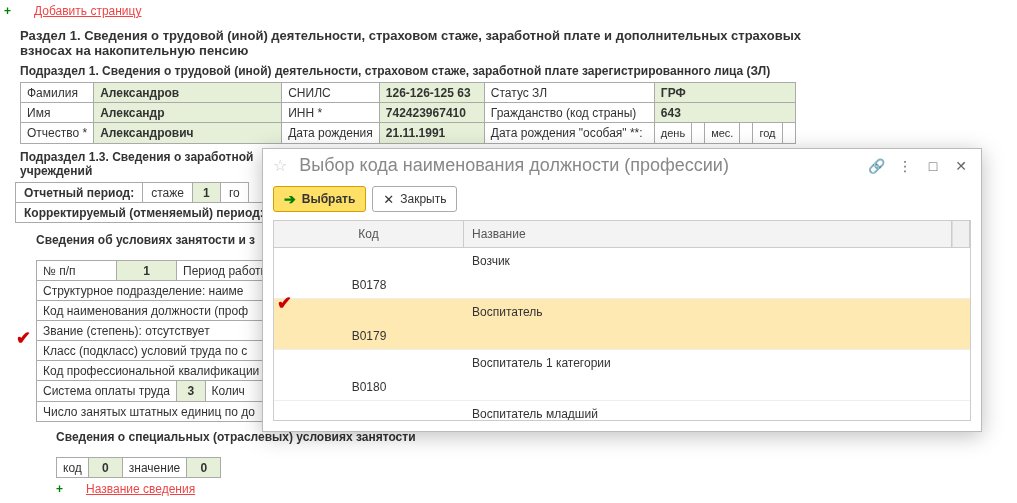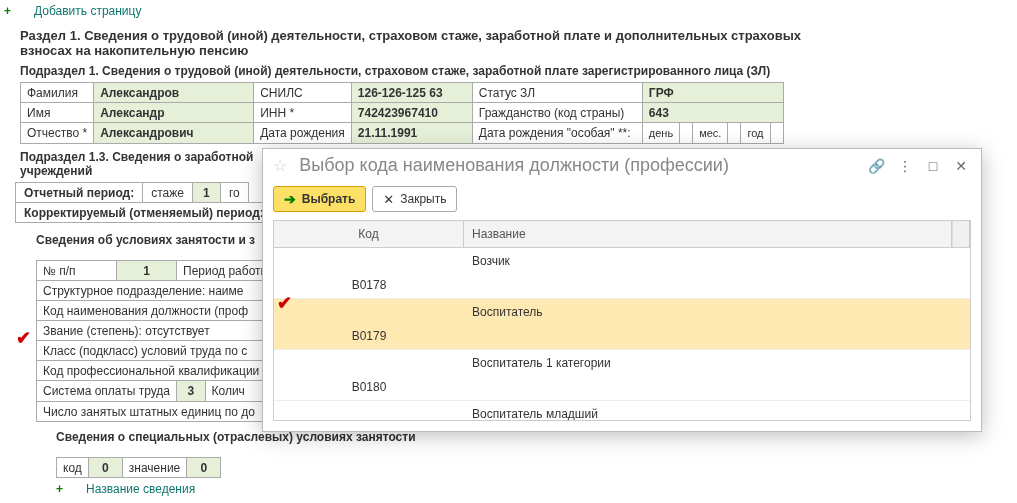--- a/index.html
+++ b/index.html
@@ -8,21 +8,22 @@
     font-family: Arial, sans-serif;
     font-size: 12px;
     color: #333;
     background: #fff;
     position: relative;
     width: 1017px;
     height: 503px;
     overflow: hidden;
   }
   .add-page-link {
-    color: #0f766e;
+    color: #ef4444;
+    text-decoration: underline;
     padding: 2px 0;
     margin-left: 20px;
     cursor: pointer;
     display: inline-block;
   }
   .plus-green { color: #008000; font-weight: bold; margin-right: 3px; text-decoration: none; }
   .section-title {
     font-weight: bold;
     margin: 8px 20px 4px 20px;
     font-size: 13px;
@@ -170,23 +171,23 @@
   <span class="plus-green">+</span><span class="add-page-link">Добавить страницу</span>
 </div>
 
 <div class="section-title">Раздел 1. Сведения о трудовой (иной) деятельности, страховом стаже, заработной плате и дополнительных страховых взносах на накопительную пенсию</div>
 <div class="subsection-title">Подраздел 1. Сведения о трудовой (иной) деятельности, страховом стаже, заработной плате зарегистрированного лица (ЗЛ)</div>
 
 <table class="grid-table">
   <tbody>
       <tr>
     <td class="label-cell" style="width:70px">Фамилия</td>
-    <td class="value-cell" style="width:160px">Александров</td>
+    <td class="value-cell" style="width:188px">Александров</td>
     <td class="label-cell" style="width:95px">СНИЛС</td>
-    <td class="value-cell" style="width:121px">126-126-125 63</td>
+    <td class="value-cell" style="width:105px">126-126-125 63</td>
     <td class="label-cell" style="width:170px">Статус ЗЛ</td>
     <td class="value-cell" style="width:68px">ГРФ</td>
   </tr>
   <tr>
     <td class="label-cell">Имя</td>
     <td class="value-cell">Александр</td>
     <td class="label-cell">ИНН *</td>
     <td class="value-cell">742423967410</td>
     <td class="label-cell">Гражданство (код страны)</td>
     <td class="value-cell">643</td>

